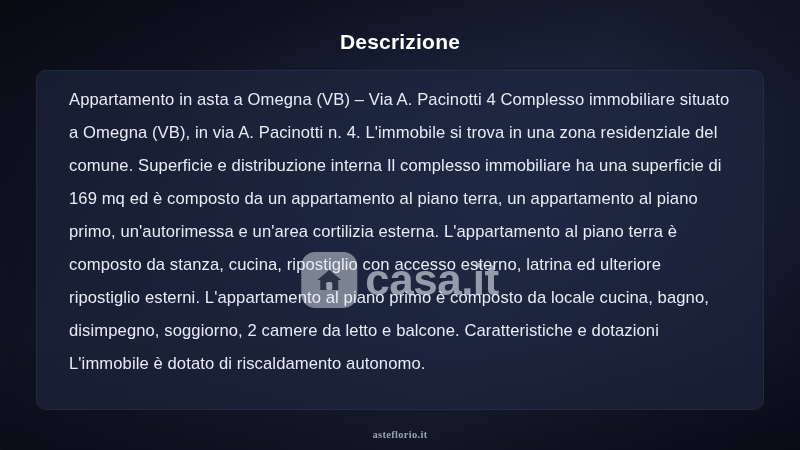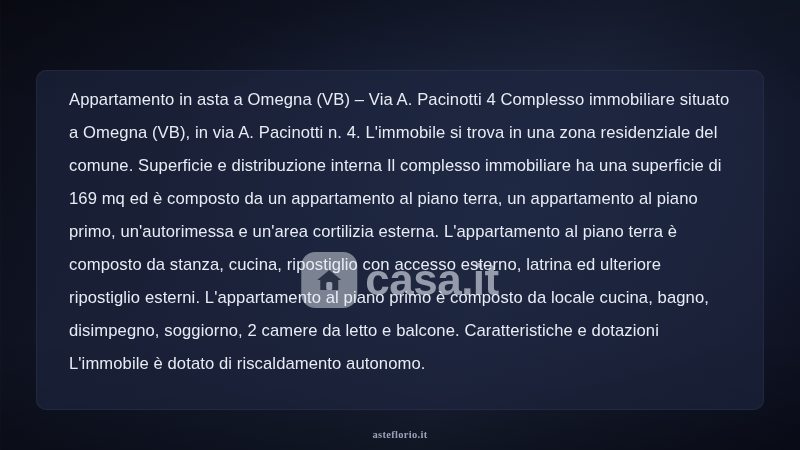--- a/index.html
+++ b/index.html
@@ -104,20 +104,21 @@
     font-weight: bold;
     letter-spacing: 0.3px;
     font-family: Liberation Serif, serif;
   }
 </style>
 </head>
 <body>
 
 <div class="screen">
 
+  <div class="title">Descrizione</div>
 
   <div class="card">
     <p class="desc">Appartamento in asta a Omegna (VB) – Via A. Pacinotti 4 Complesso immobiliare situato a Omegna (VB), in via A. Pacinotti n. 4. L'immobile si trova in una zona residenziale del comune. Superficie e distribuzione interna Il complesso immobiliare ha una superficie di 169 mq ed è composto da un appartamento al piano terra, un appartamento al piano primo, un'autorimessa e un'area cortilizia esterna. L'appartamento al piano terra è composto da stanza, cucina, ripostiglio con accesso esterno, latrina ed ulteriore ripostiglio esterni. L'appartamento al piano primo è composto da locale cucina, bagno, disimpegno, soggiorno, 2 camere da letto e balcone. Caratteristiche e dotazioni L'immobile è dotato di riscaldamento autonomo.</p>
 
     <div class="watermark">
       <span class="wm-logo">
         <svg width="34" height="34" viewBox="0 0 34 34" aria-hidden="true">
           <path d="M17 7 L29 17 L26 17 L26 27 L8 27 L8 17 L5 17 Z" fill="#2b3346"></path>
           <rect x="14" y="19" width="6" height="8" rx="1.5" fill="#9aa2b2"></rect>
         </svg>

